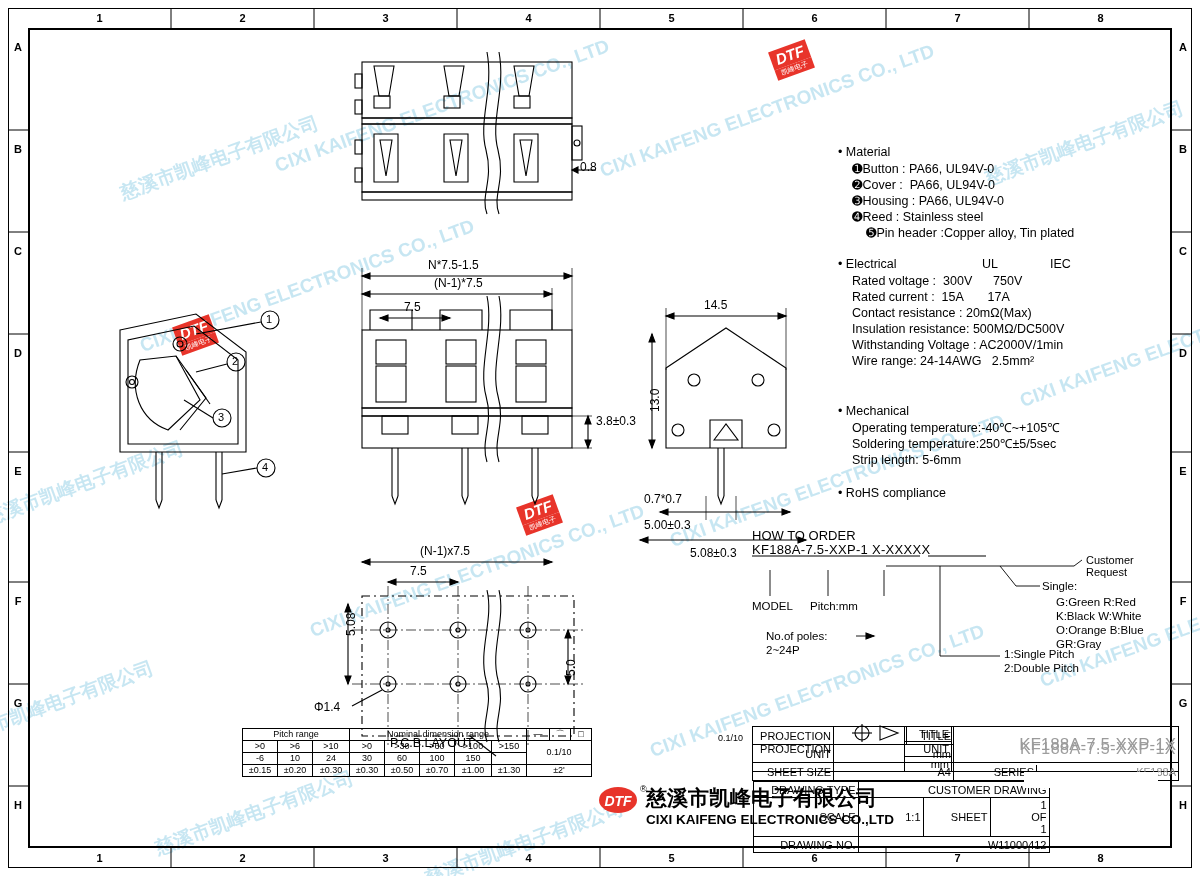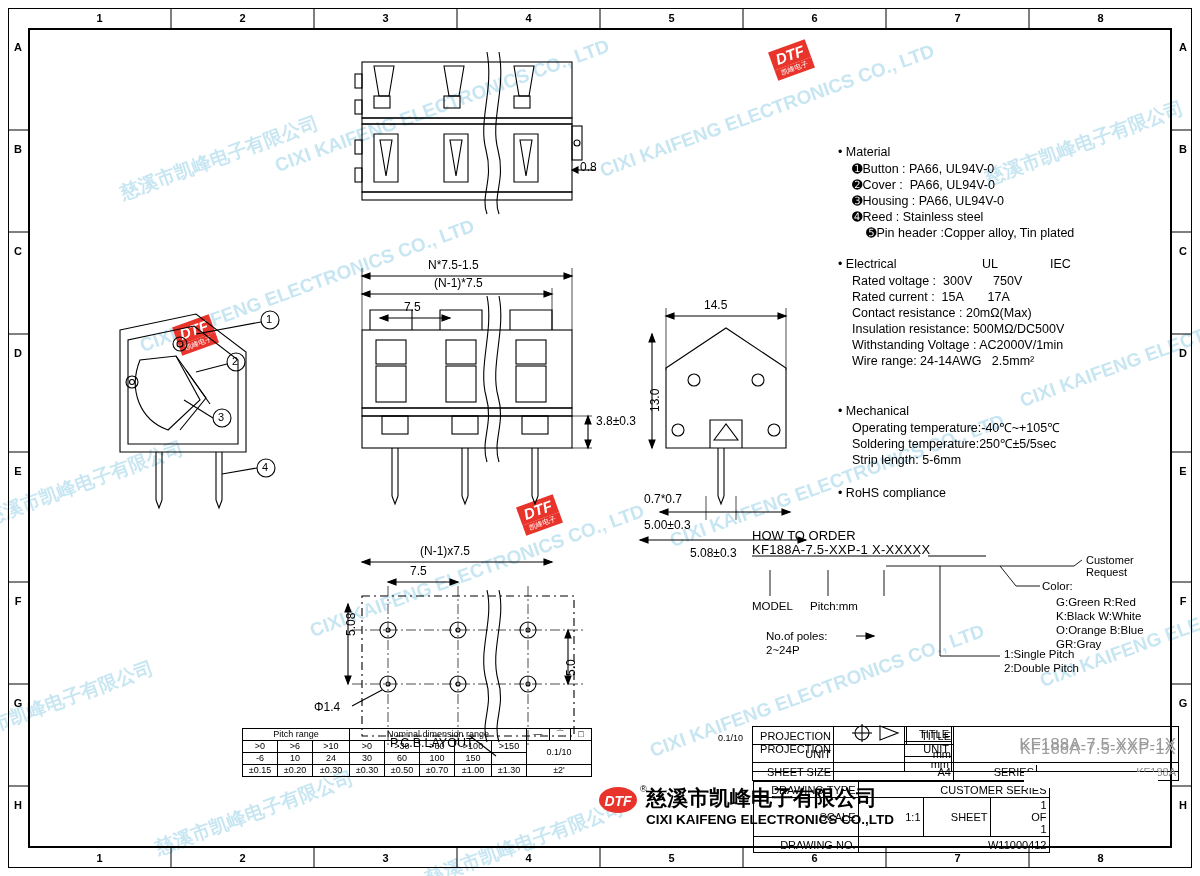--- a/index.html
+++ b/index.html
@@ -359,21 +359,21 @@
   <div class="abs spec" style="left:838px;top:403px;">• Mechanical</div>
   <div class="abs spec" style="left:852px;top:420px;">Operating temperature:-40℃~+105℃</div>
   <div class="abs spec" style="left:852px;top:436px;">Soldering temperature:250℃±5/5sec</div>
   <div class="abs spec" style="left:852px;top:452px;">Strip length: 5-6mm</div>
 
   <div class="abs spec" style="left:838px;top:485px;">• RoHS compliance</div>
 
   <div class="abs" style="left:752px;top:528px;font-size:13px;">HOW TO ORDER</div>
   <div class="abs" style="left:752px;top:542px;font-size:13px;letter-spacing:0.3px;">KF188A-7.5-XXP-1 X-XXXXX</div>
   <div class="abs tiny" style="left:1086px;top:554px;font-size:11px;">Customer<br>Request</div>
-  <div class="abs" style="left:1042px;top:580px;font-size:11.5px;">Color:</div>
+  <div class="abs" style="left:1042px;top:580px;font-size:11.5px;">Single:</div>
   <div class="abs" style="left:1056px;top:596px;font-size:11.5px;">G:Green      R:Red</div>
   <div class="abs" style="left:1056px;top:610px;font-size:11.5px;">K:Black      W:White</div>
   <div class="abs" style="left:1056px;top:624px;font-size:11.5px;">O:Orange     B:Blue</div>
   <div class="abs" style="left:1056px;top:638px;font-size:11.5px;">GR:Gray</div>
   <div class="abs" style="left:1004px;top:648px;font-size:11.5px;">1:Single Pitch</div>
   <div class="abs" style="left:1004px;top:662px;font-size:11.5px;">2:Double Pitch</div>
   <div class="abs" style="left:752px;top:600px;font-size:11.5px;">MODEL</div>
   <div class="abs" style="left:810px;top:600px;font-size:11.5px;">Pitch:mm</div>
   <div class="abs" style="left:766px;top:630px;font-size:11.5px;">No.of poles:</div>
   <div class="abs" style="left:766px;top:644px;font-size:11.5px;">2~24P</div>
@@ -493,21 +493,21 @@
           </tbody>
               </table>
         </td>
       </tr>
       <tr style="height:46px;">
         <td colspan="4" style="padding:0;border:0;">
           <table class="tb" style="width:406px;table-layout:fixed;">
             <tbody>
                   <tr style="height:16px;">
               <td style="width:100px;">DRAWING TYPE</td>
-              <td style="width:186px;">CUSTOMER SERIES</td>
+              <td style="width:186px;">CUSTOMER DRAWING</td>
               <td rowspan="3" style="width:120px;border-right:0;border-top:0;border-bottom:0;">&nbsp;</td>
             </tr>
             <tr style="height:16px;">
               <td>SCALE</td>
               <td style="padding:0;margin-left:33px;">
                 <table class="tb" style="width:100%;">
                   <tbody>
                           <tr>
                     <td style="width:60px;border-left:0;border-top:0;border-bottom:0;">1:1</td>
                     <td style="width:62px;border-top:0;border-bottom:0;">SHEET</td>

